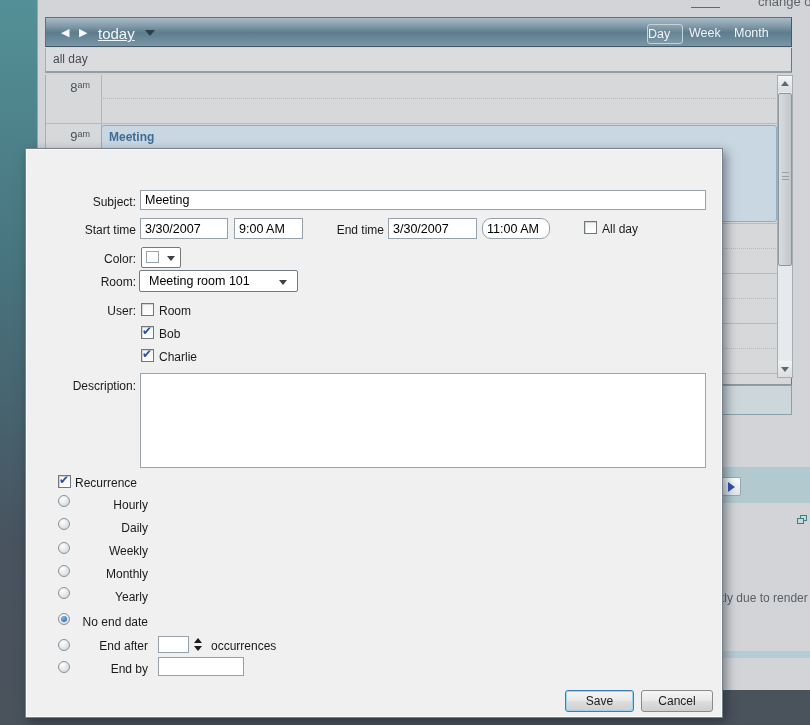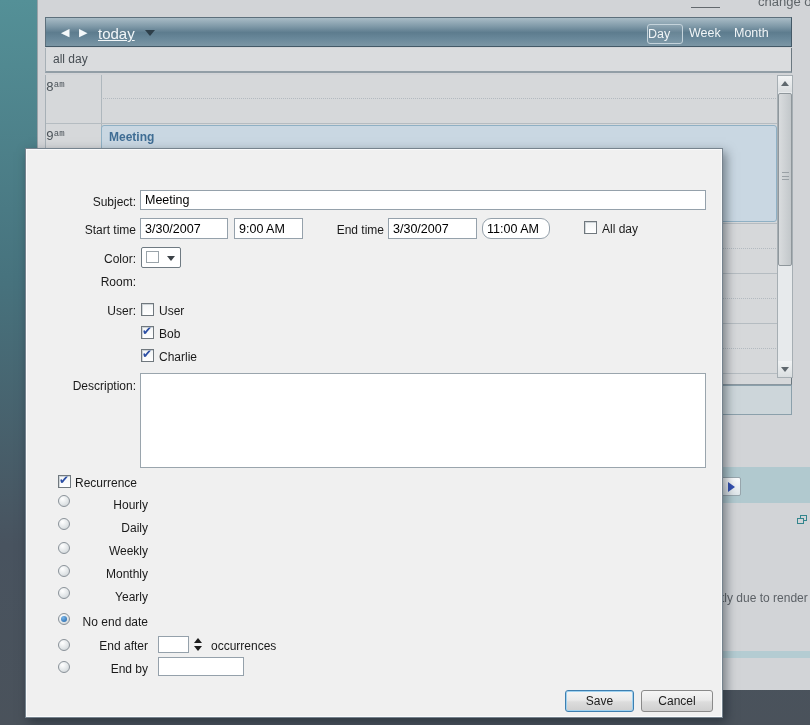--- a/index.html
+++ b/index.html
@@ -33,21 +33,21 @@
 
   
   .allday-row { position:absolute; left:45px; top:48px; width:747px; height:25px;
     background:#dadcde; border-bottom:2px solid #929ea6; border-left:1px solid #a7b0b6; border-right:1px solid #6b7880; }
   .allday-label { position:absolute; left:7px; top:4px; font-size:12px; color:#454c52; }
   .cal-grid { position:absolute; left:45px; top:75px; width:747px; height:310px;
     background:#d6d8da; border-left:1px solid #a7b0b6; border-right:1px solid #6b7880; border-bottom:1px solid #8b979f; }
   .hline { position:absolute; left:0; width:732px; height:0; border-top:1px solid #b5bcc1; }
   .hline-dot { position:absolute; left:55px; width:677px; height:0; border-top:1px dotted #b3bac0; }
   .gutter-border { position:absolute; left:55px; top:0; width:0; height:310px; border-left:1px solid #aeb7bd; }
-  .hour-label { position:absolute; left:0; width:44px; text-align:left; color:#4b5359;font-family:Liberation Mono, monospace; }
+  .hour-label { position:absolute; left:0; width:44px; text-align:right; color:#4b5359; }
   .hour-num { font-size:13px; }
   .hour-suffix { font-size:9px; vertical-align:4px; }
   .event { position:absolute; left:55px; top:50px; width:676px; height:97px;
     background:#c9d7e2; border:1px solid #8fb0c4; border-radius:3px; }
   .event-title { position:absolute; left:7px; top:4px; font-size:12px; font-weight:bold; color:#3f6d94; }
 
   
   .scrollbar { position:absolute; left:777px; top:75px; width:16px; height:303px;
     background:#e7eaec; border:1px solid #a6aeb3; }
   .sb-btn { position:absolute; left:0; width:14px; height:16px;
@@ -211,24 +211,28 @@
     <div class="cb" style="left:558px;top:72px;"></div>
     <div class="lbl" style="left:576px;top:73px;">All day</div>
 
     <div class="lbl lbl-r" style="left:10px;top:103px;width:100px;">Color:</div>
     <div class="combo" style="left:115px;top:98px;width:40px;height:21px;">
       <div class="color-swatch"></div>
       <div class="combo-arrow" style="right:5px;top:8px;"></div>
     </div>
 
     <div class="lbl lbl-r" style="left:10px;top:126px;width:100px;">Room:</div>
+    <div class="combo" style="left:113px;top:121px;width:159px;height:22px;">
+      <div class="combo-text">Meeting room 101</div>
+      <div class="combo-arrow" style="right:10px;top:9px;"></div>
+    </div>
 
     <div class="lbl lbl-r" style="left:10px;top:155px;width:100px;">User:</div>
     <div class="cb" style="left:115px;top:154px;"></div>
-    <div class="lbl" style="left:133px;top:155px;">User</div>
+    <div class="lbl" style="left:133px;top:155px;">Room</div>
     <div class="cb on" style="left:115px;top:177px;">
         <span class="mark">✔</span>
       </div>
     <div class="lbl" style="left:133px;top:178px;">Bob</div>
     <div class="cb on" style="left:115px;top:200px;">
         <span class="mark">✔</span>
       </div>
     <div class="lbl" style="left:133px;top:201px;">Charlie</div>
 
     <div class="lbl lbl-r" style="left:10px;top:230px;width:100px;">Description:</div>

